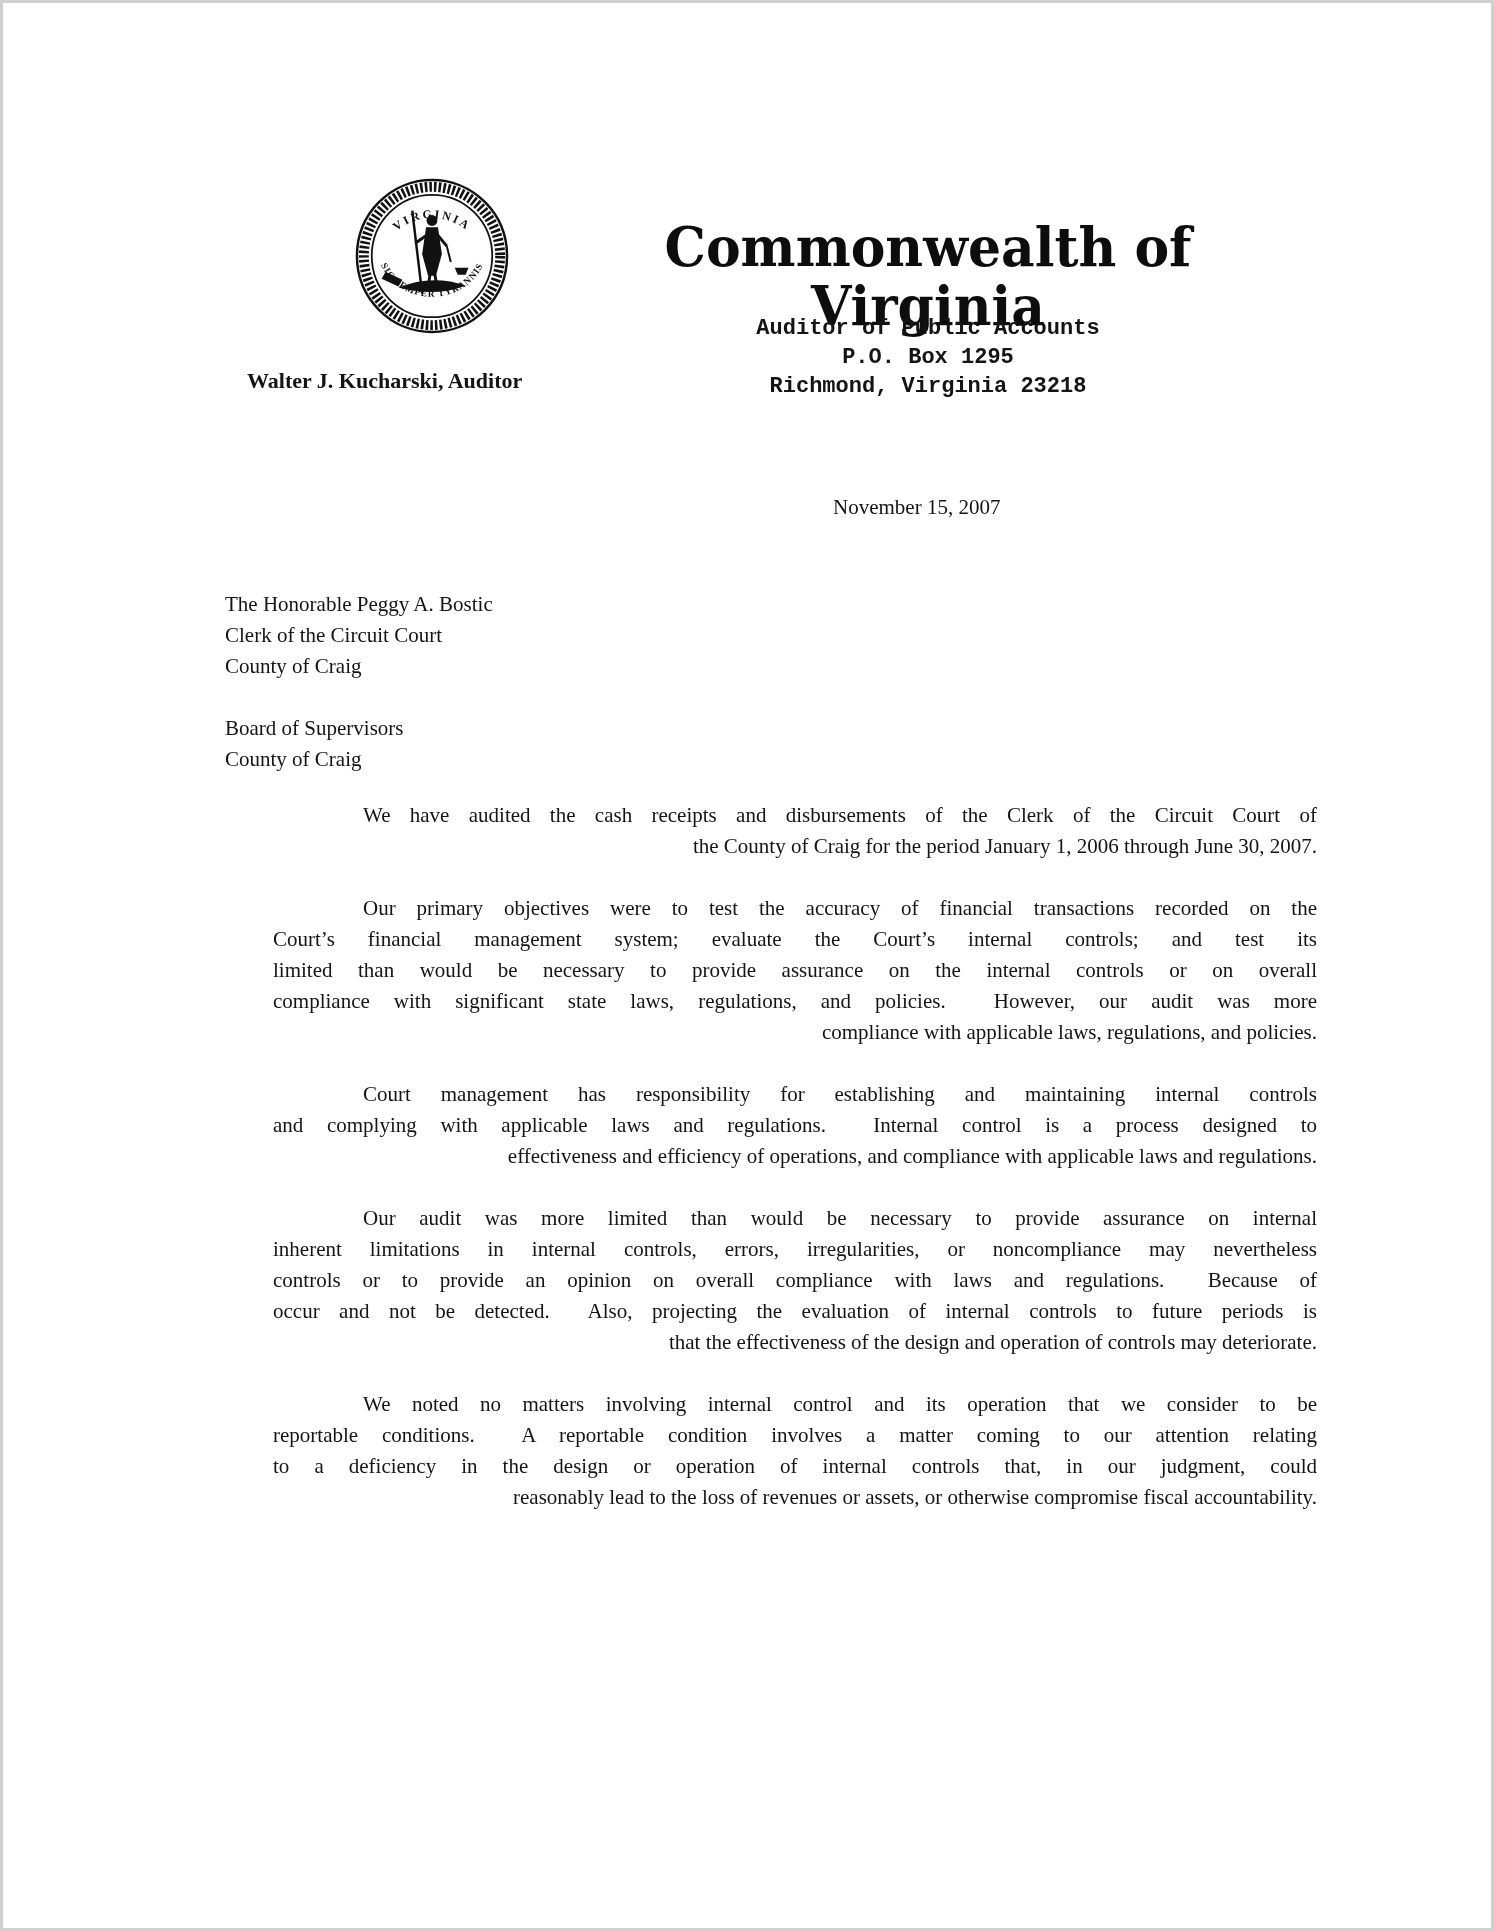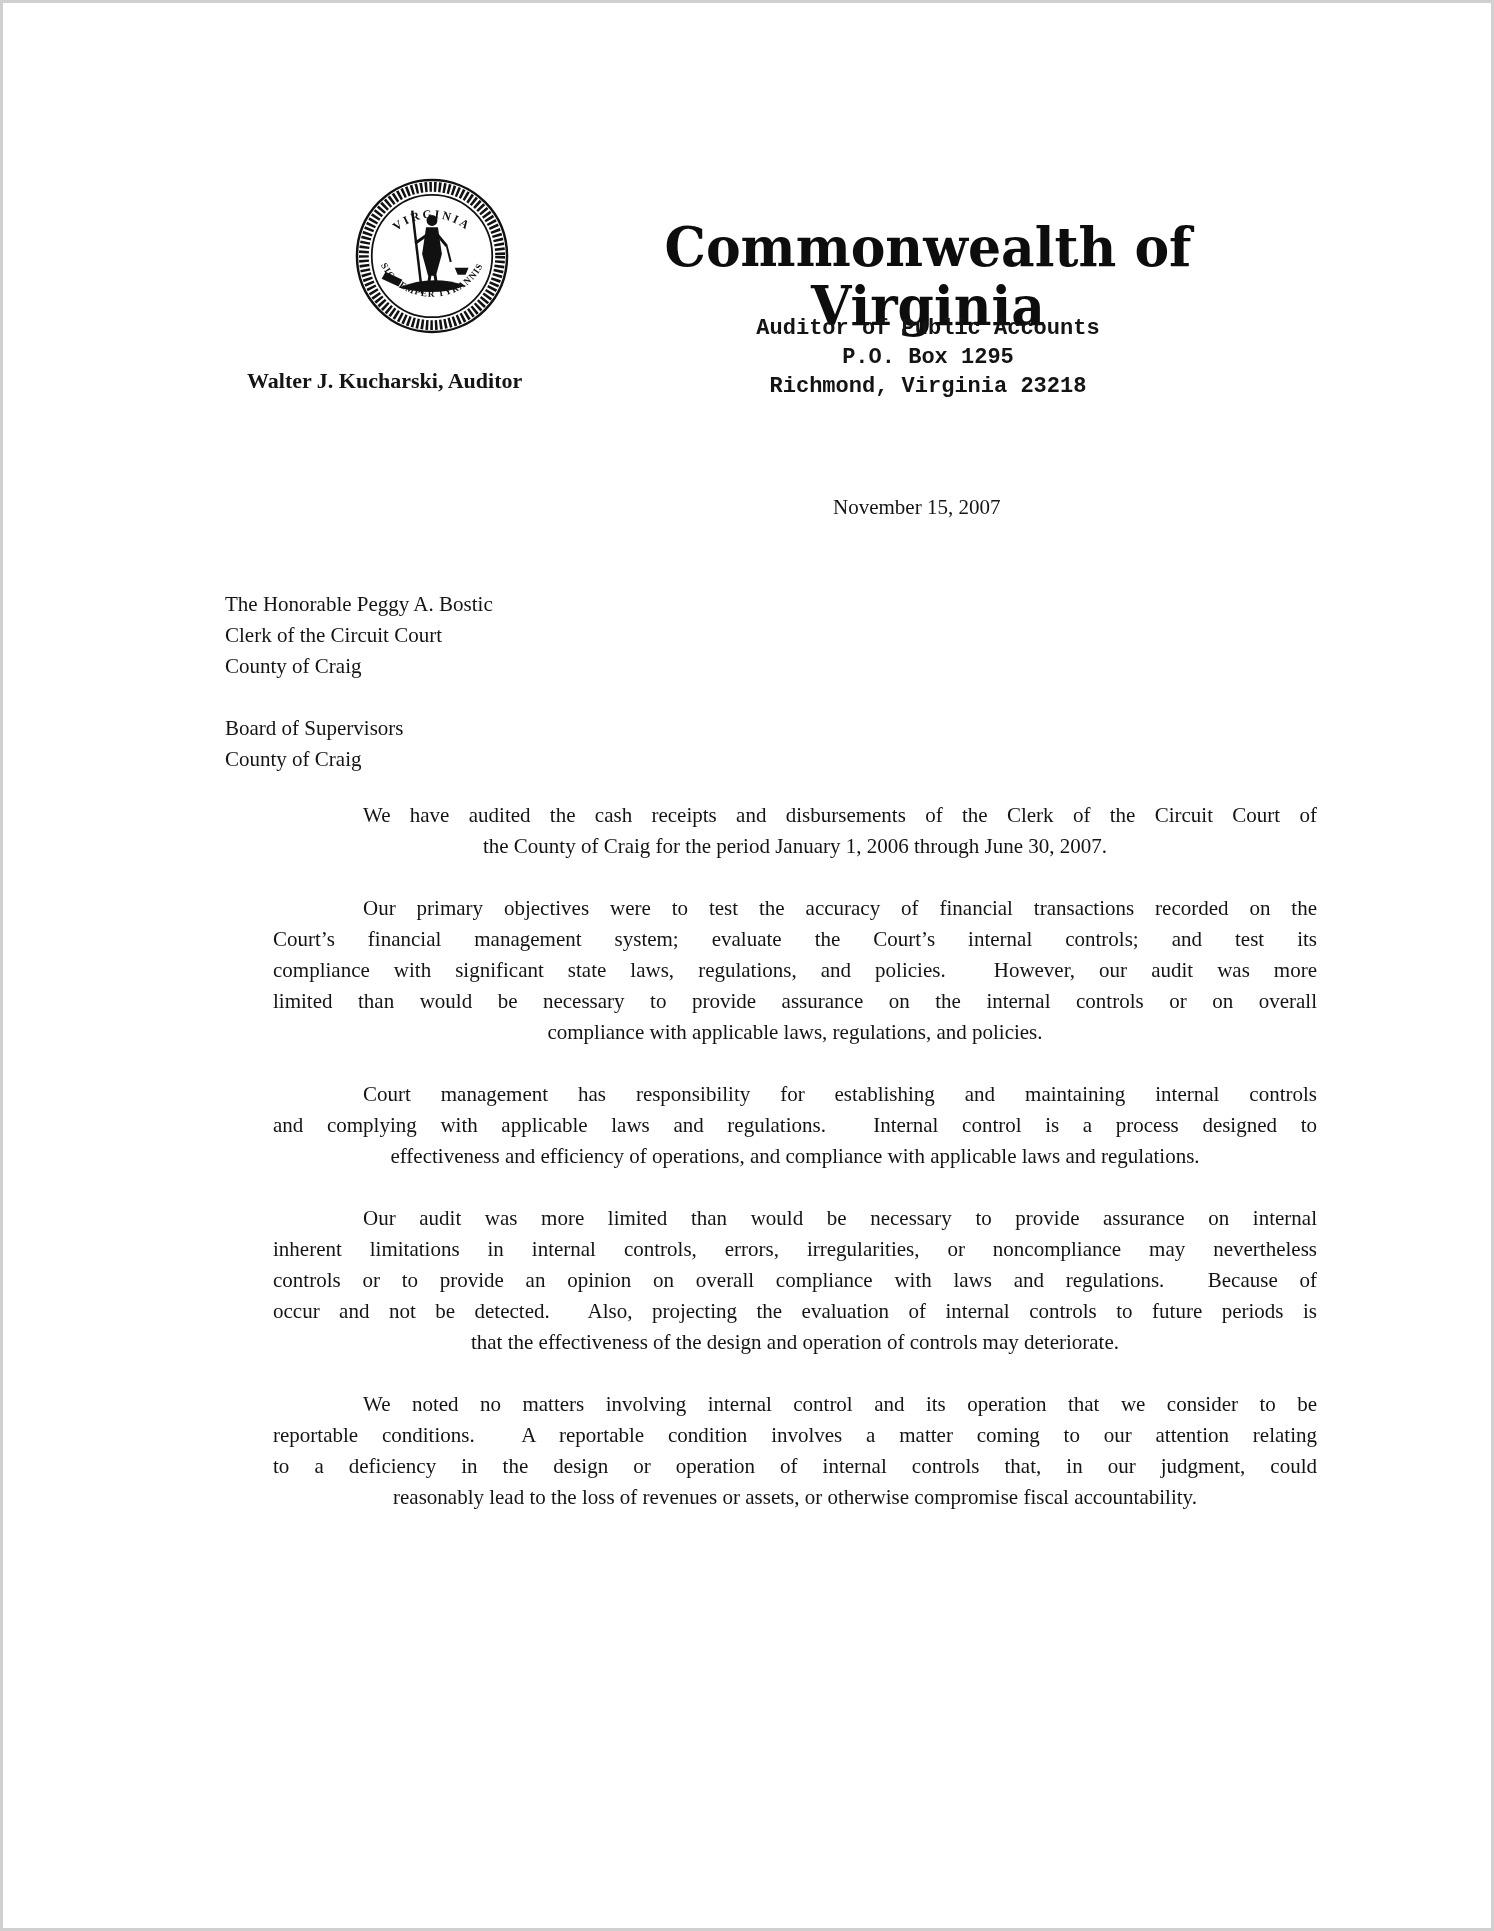--- a/index.html
+++ b/index.html
@@ -29,21 +29,21 @@
     position:absolute; left:244px; top:365px; width:390px;
     text-align:left; font-weight:bold; font-size:22px;
   }
   .date-line { position:absolute; left:830px; top:492px; font-size:21px; }
   .recipient { position:absolute; left:222px; top:586px; font-size:21px; line-height:31px; }
   .recipient div { min-height:31px; }
   .body-text { position:absolute; left:222px; top:797px; width:1044px; font-size:21px; line-height:31px;margin-left:48px; }
   .para { margin:0 0 31px 0; }
   .para:last-child { margin-bottom:0; }
   .pline { white-space:pre-wrap; text-align:justify; text-align-last:justify; }
-  .pline.last { text-align:center; text-align-last:auto; }
+  .pline.last { text-align:right; text-align-last:auto; }
   .pline.first { padding-left:90px; }
 </style>
 </head>
 <body>
 
 <div class="page">
 
   <svg class="seal" viewBox="0 0 160 160">
     <defs>
       <path id="sealTopArc" d="M 30,74 A 54,52 0 0 1 130,74" fill="none"></path>
@@ -97,22 +97,22 @@
   <div class="body-text">
 
     <div class="para">
       <div class="pline first">We have audited the cash receipts and disbursements of the Clerk of the Circuit Court of</div>
       <div class="pline last">the County of Craig for the period January 1, 2006 through June 30, 2007.</div>
     </div>
 
     <div class="para">
       <div class="pline first">Our primary objectives were to test the accuracy of financial transactions recorded on the</div>
       <div class="pline">Court’s financial management system; evaluate the Court’s internal controls; and test its</div>
+      <div class="pline">limited than would be necessary to provide assurance on the internal controls or on overall</div>
       <div class="pline">compliance with significant state laws, regulations, and policies.  However, our audit was more</div>
-      <div class="pline">limited than would be necessary to provide assurance on the internal controls or on overall</div>
       <div class="pline last">compliance with applicable laws, regulations, and policies.</div>
     </div>
 
     <div class="para">
       <div class="pline first">Court management has responsibility for establishing and maintaining internal controls</div>
       <div class="pline">and complying with applicable laws and regulations.  Internal control is a process designed to</div>
       <div class="pline last">effectiveness and efficiency of operations, and compliance with applicable laws and regulations.</div>
     </div>
 
     <div class="para">

